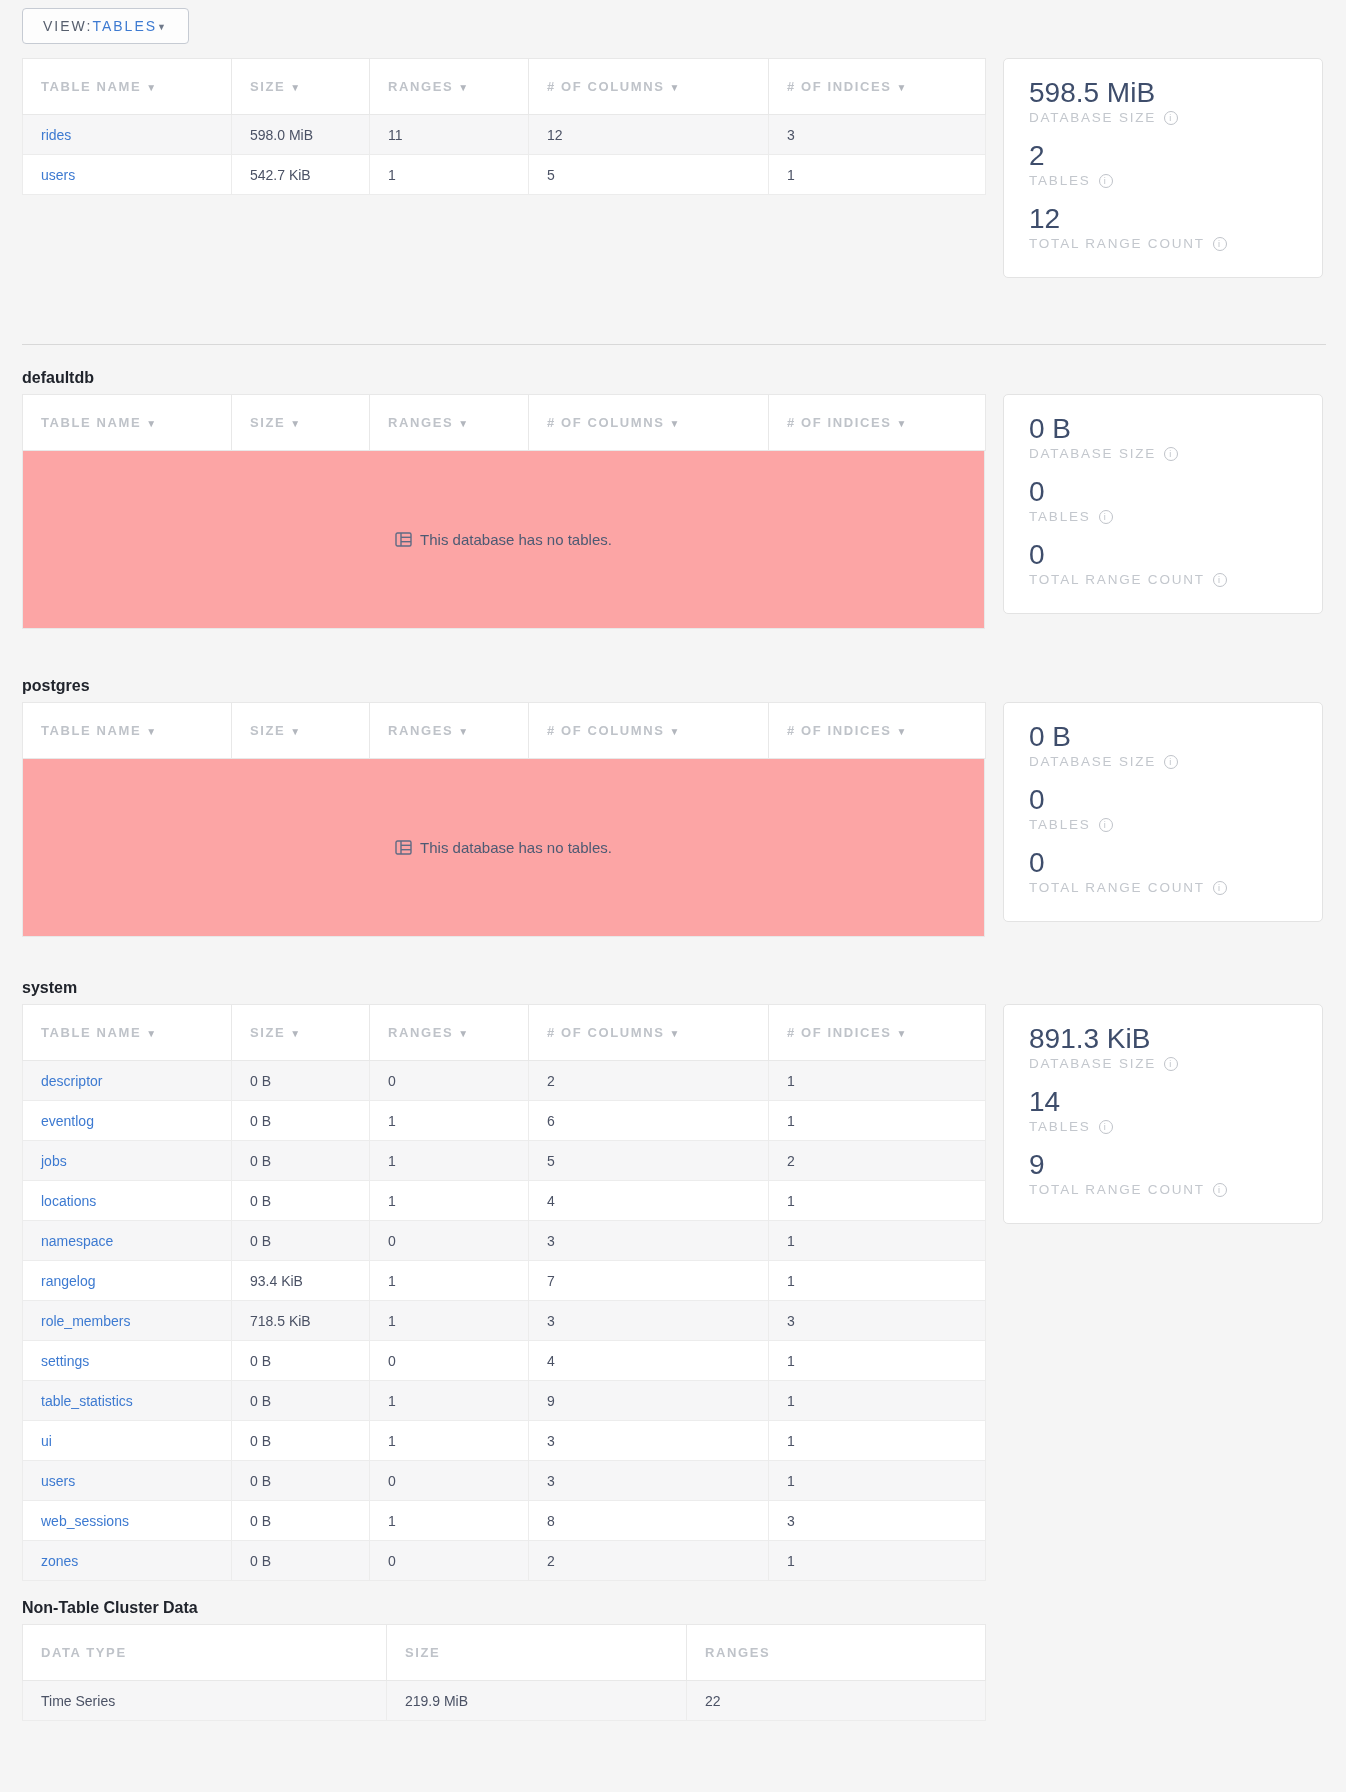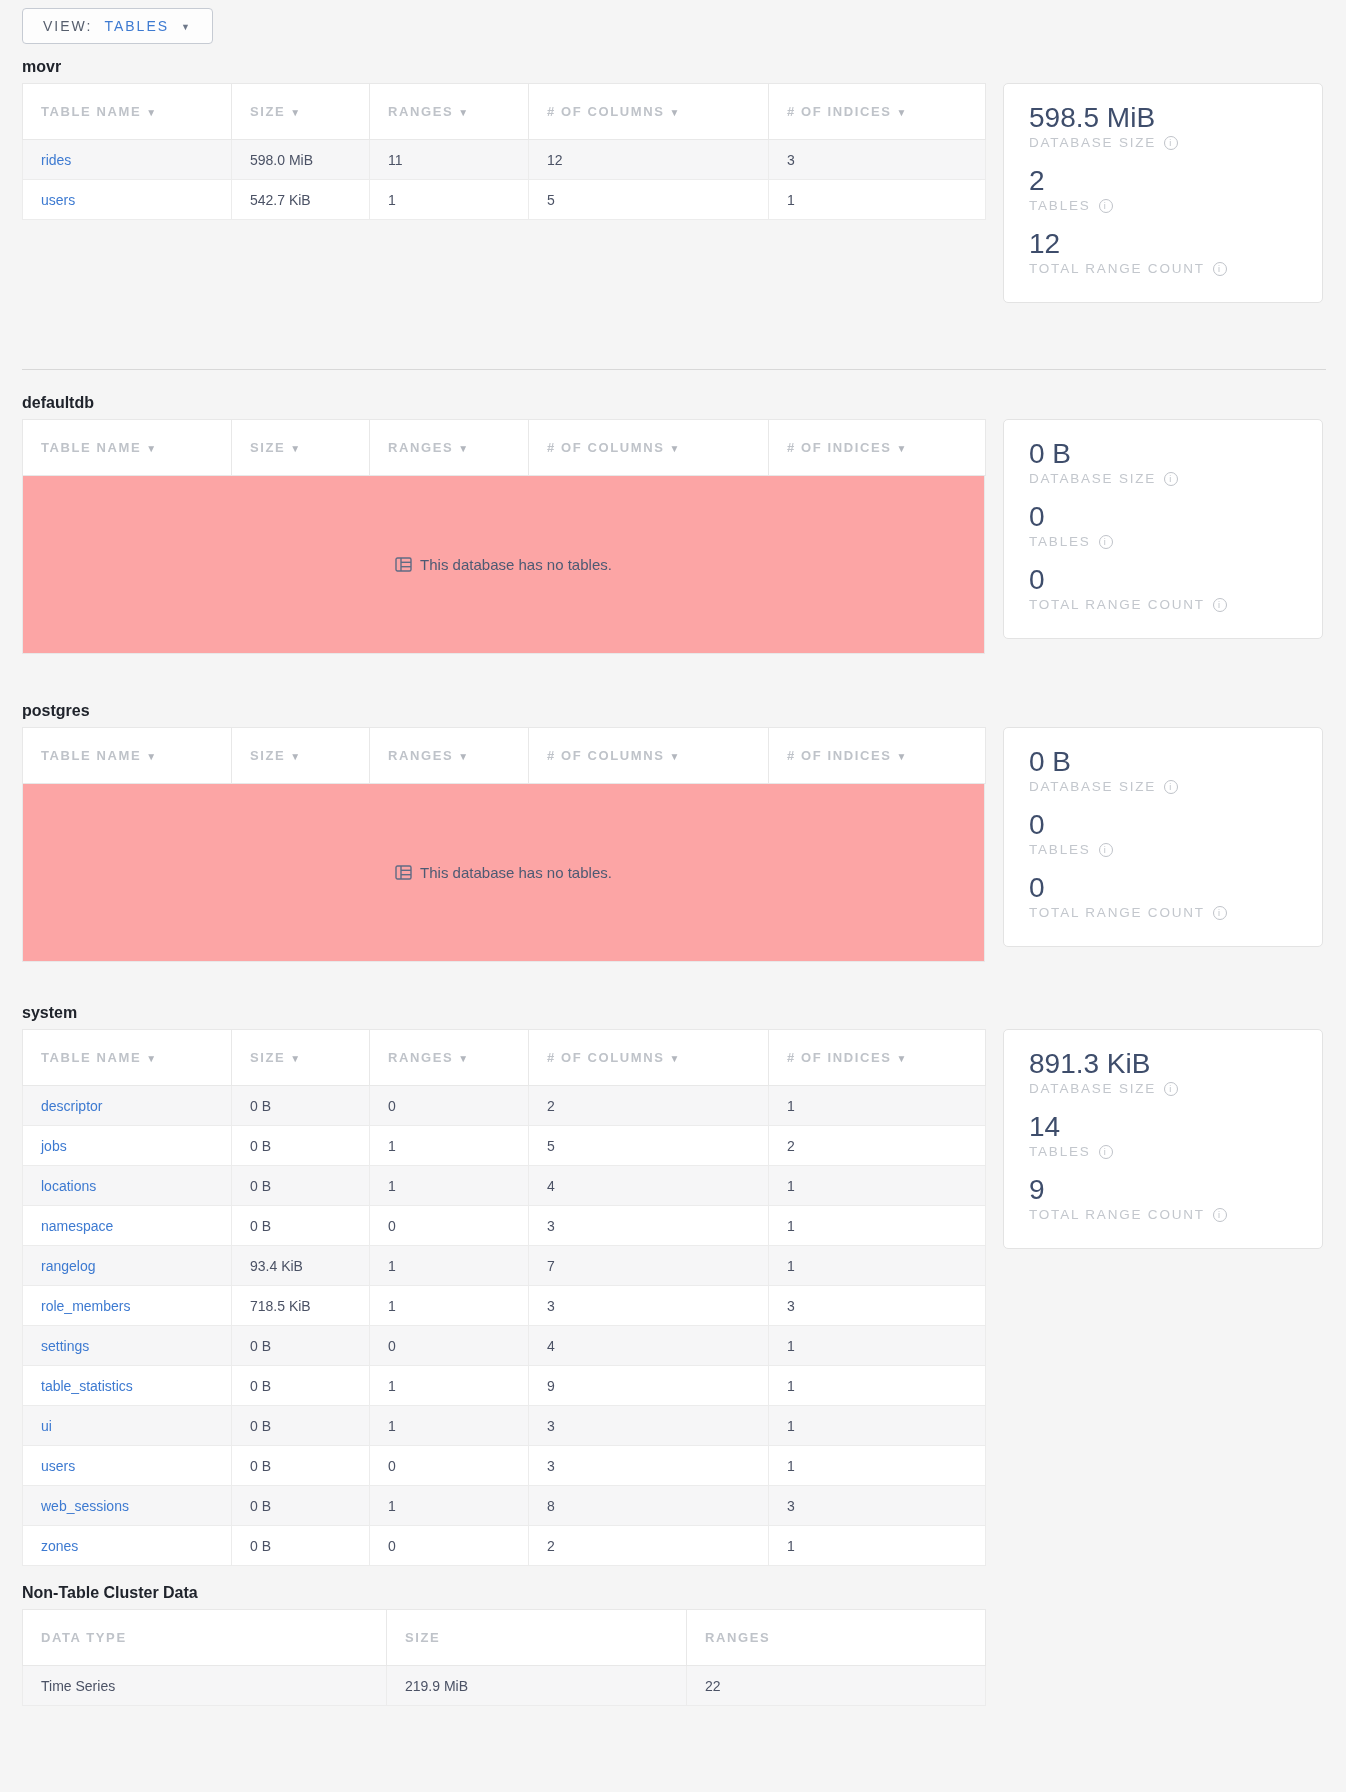--- a/index.html
+++ b/index.html
@@ -10,21 +10,20 @@
     background: #f5f5f5;
     font-family: "Liberation Sans", sans-serif;
     color: #4b5265;
   }
   .page { padding: 8px 20px 12px 22px; }
 
   
   .view-btn {
     display: inline-flex;
     align-items: center;
-    gap: 12px;
     background: #fdfdfd;
     border: 1px solid #c6cbd3;
     border-radius: 4px;
     padding: 9px 20px;
     font-size: 14px;
     letter-spacing: 2px;
     cursor: pointer;
     margin-bottom: 14px;
   }
   .view-btn .lbl { color: #565e6d; }
@@ -155,21 +154,20 @@
 
   
   <div class="view-btn">
     <span class="lbl">VIEW:</span>
     <span class="val">TABLES</span>
     <span class="caret">▼</span>
   </div>
 
   
   <section>
-    <h2 class="db-title">movr</h2>
     <div class="db-row">
       <table class="db-table">
         <colgroup>
             <col class="col-name">
             <col class="col-size">
             <col class="col-ranges">
             <col class="col-cols">
             <col class="col-idx">
           </colgroup>
         <thead>
@@ -371,20 +369,27 @@
         </thead>
         <tbody>
           <tr>
             <td><a class="tbl-link">descriptor</a></td>
             <td>0 B</td>
             <td>0</td>
             <td>2</td>
             <td>1</td>
           </tr>
           <tr>
+            <td><a class="tbl-link">eventlog</a></td>
+            <td>0 B</td>
+            <td>1</td>
+            <td>6</td>
+            <td>1</td>
+          </tr>
+          <tr>
             <td><a class="tbl-link">jobs</a></td>
             <td>0 B</td>
             <td>1</td>
             <td>5</td>
             <td>2</td>
           </tr>
           <tr>
             <td><a class="tbl-link">locations</a></td>
             <td>0 B</td>
             <td>1</td>

